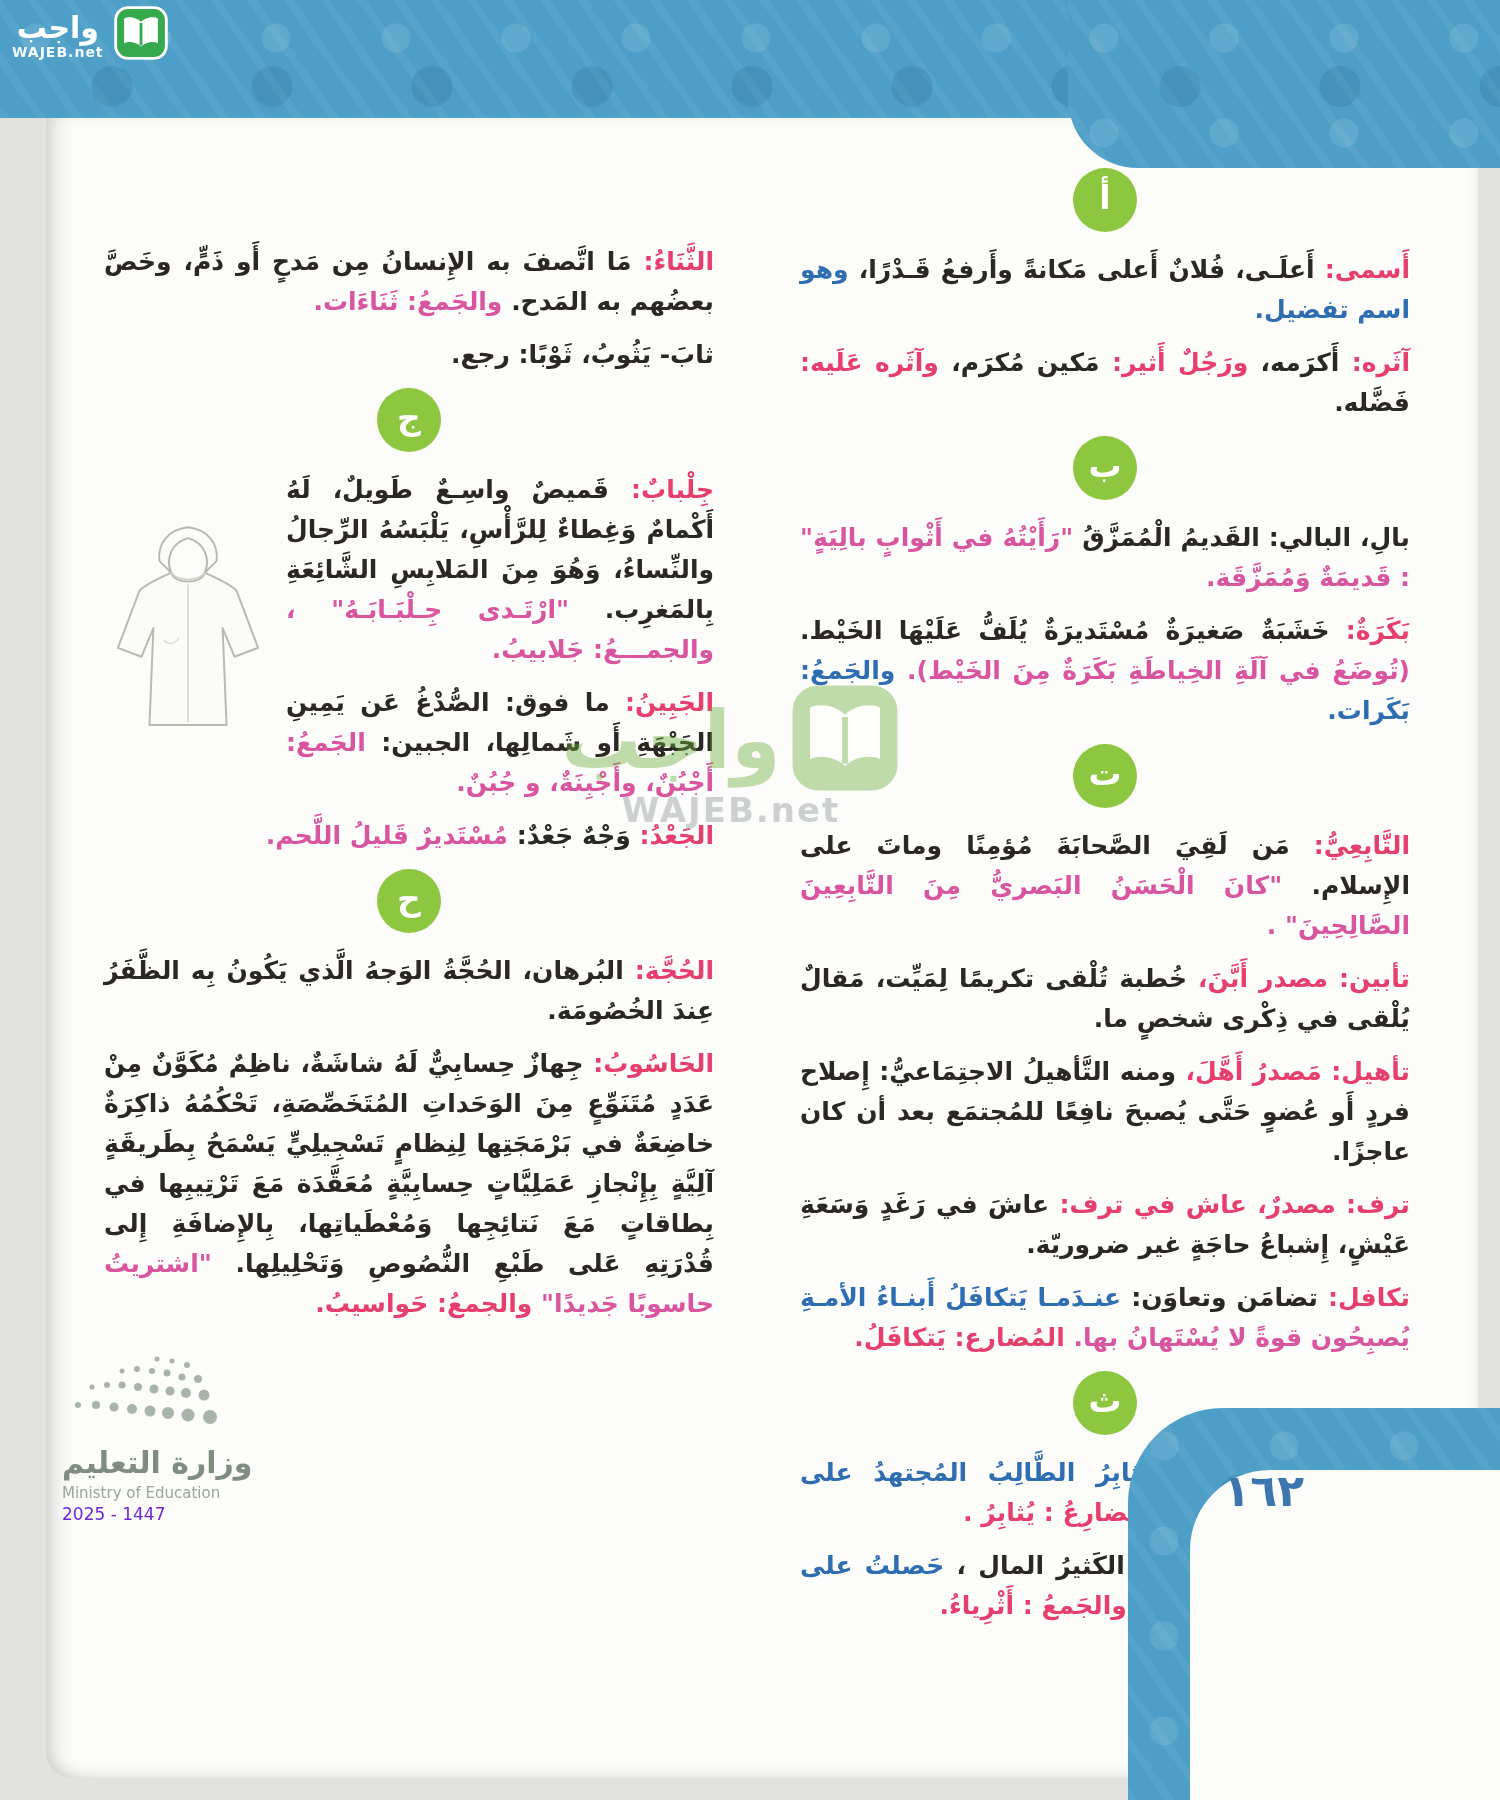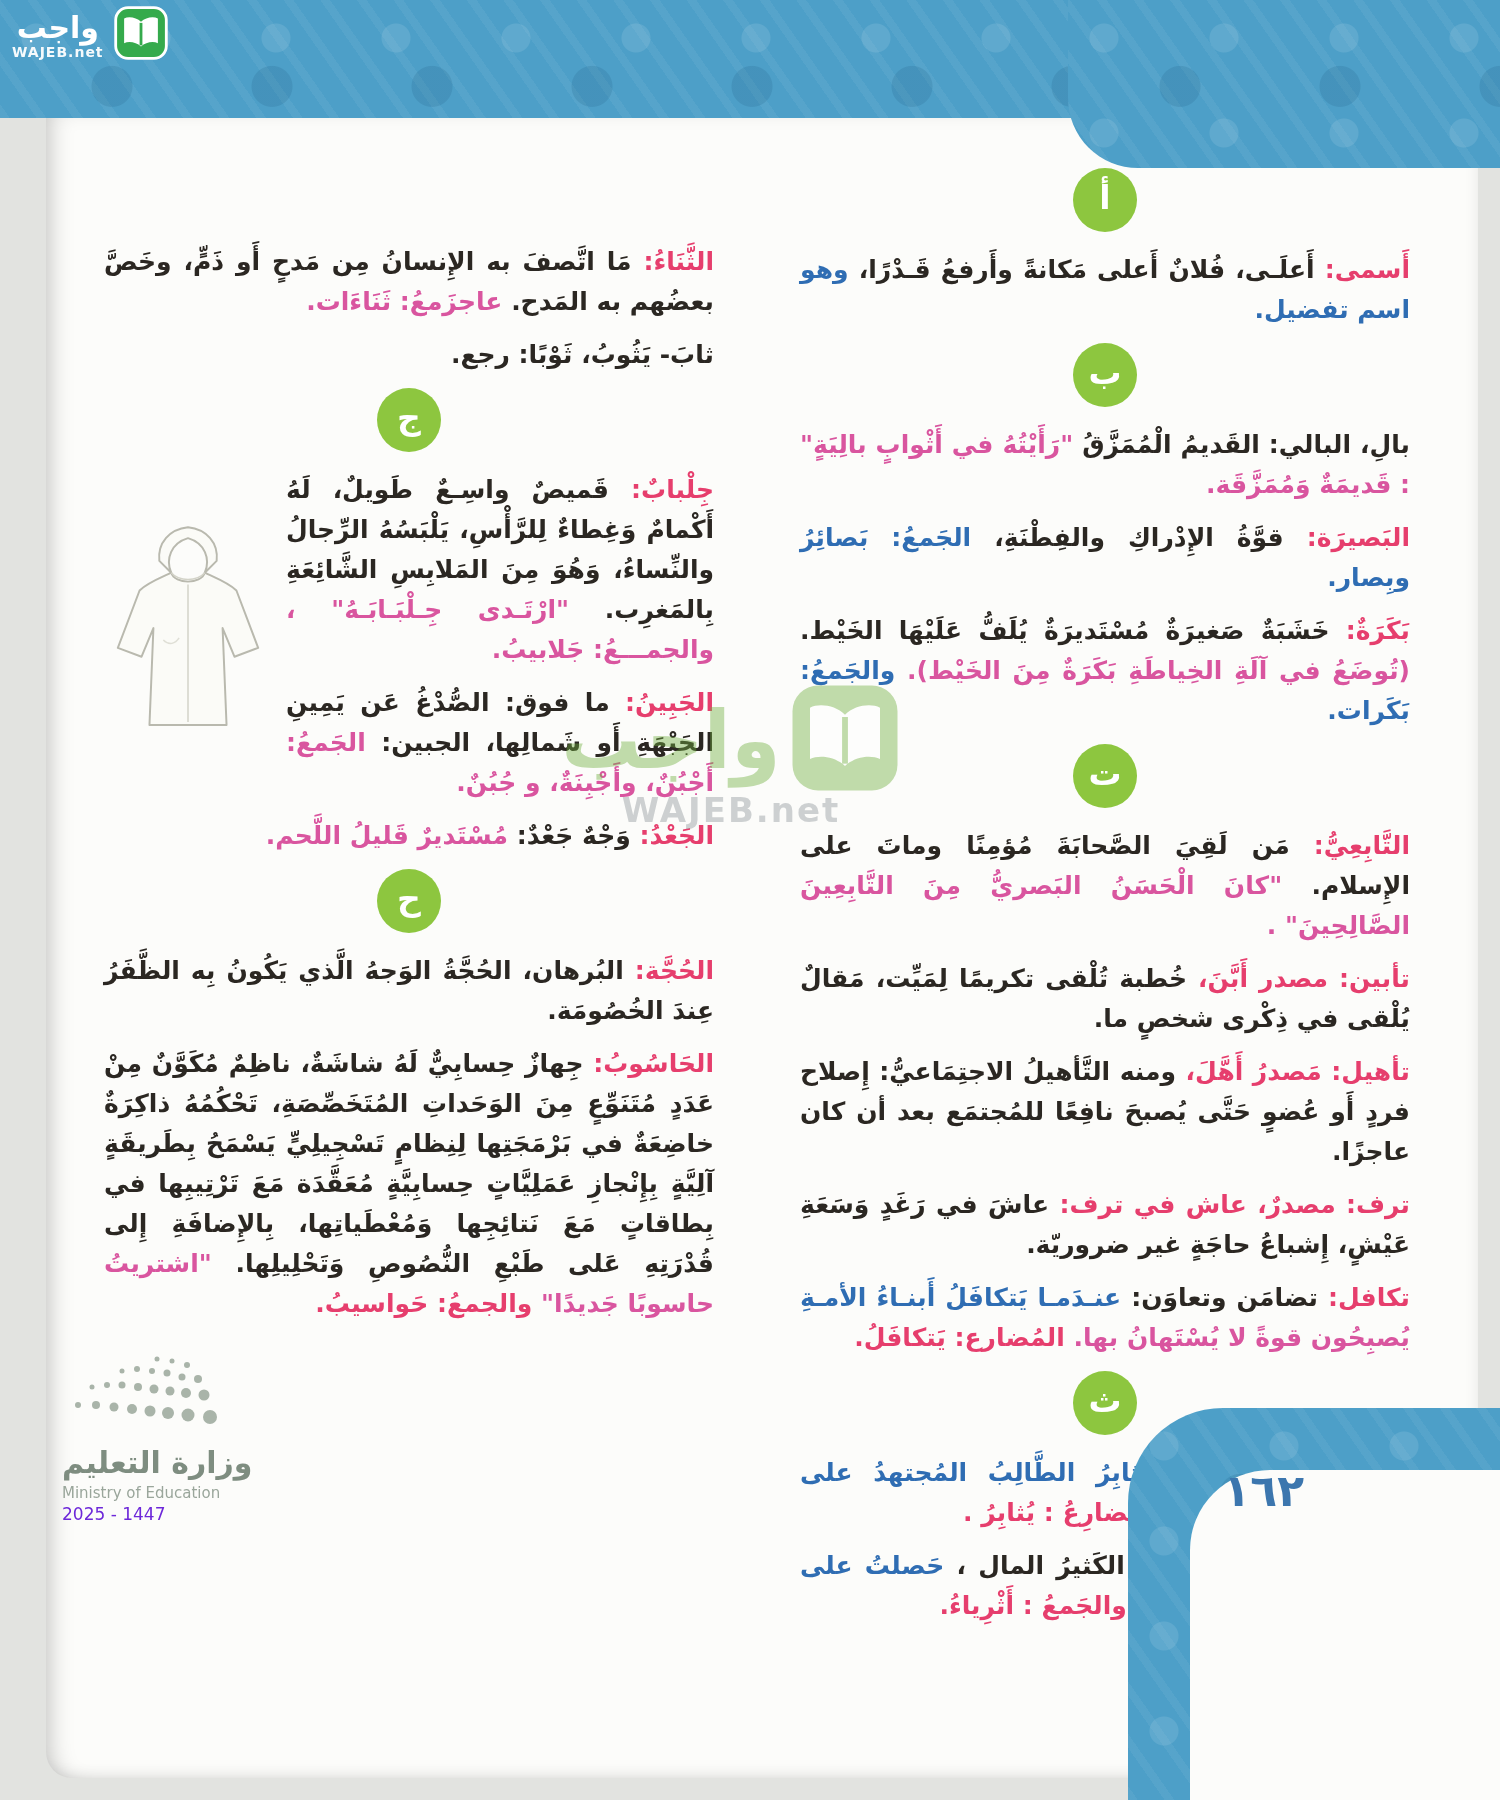--- a/index.html
+++ b/index.html
@@ -104,36 +104,36 @@
         <path d="M24 15 L24 35" stroke="#35aa4c" stroke-width="2.5"></path>
       </svg>
     </span>
   </div>
 
   <div class="page">
     <div class="columns">
       <div class="col col-right">
           <div class="letter-wrap"><div class="letter-circle">أ</div></div>
           <p class="entry"><span class="c-r">أَسمى:</span> <span class="c-k">أَعلَـى، فُلانٌ أَعلى مَكانةً وأَرفعُ قَـدْرًا،</span> <span class="c-b">وهو اسم تفضيل.</span> </p>
+          <p class="entry"><span class="c-r">آثَره:</span> <span class="c-k">أَكرَمه،</span> <span class="c-r">ورَجُلٌ أَثير:</span> <span class="c-k">مَكين مُكرَم،</span> <span class="c-r">وآثَره عَلَيه:</span> <span class="c-k">فَضَّله.</span> </p>
           <div class="letter-wrap"><div class="letter-circle">ب</div></div>
           <p class="entry"><span class="c-k">بالِ، البالي: القَديمُ الْمُمَزَّقُ</span> <span class="c-m">"رَأَيْتُهُ في أَثْوابٍ بالِيَةٍ" :</span> <span class="c-m">قَديمَةٌ وَمُمَزَّقَة.</span> </p>
-          <p class="entry"><span class="c-r">البَصيرَة:</span> <span class="c-k">قوَّةُ الإِدْراكِ والفِطْنَةِ،</span> <span class="c-b">الجَمعُ: بَصائِرُ وبِصار.</span> </p>
           <p class="entry"><span class="c-r">بَكَرَةٌ:</span> <span class="c-k">خَشَبَةٌ صَغيرَةٌ مُسْتَديرَةٌ يُلَفُّ عَلَيْهَا الخَيْط.</span> <span class="c-m">(تُوضَعُ في آلَةِ الخِياطَةِ بَكَرَةٌ مِنَ الخَيْط).</span> <span class="c-b">والجَمعُ: بَكَرات.</span> </p>
           <div class="letter-wrap"><div class="letter-circle">ت</div></div>
           <p class="entry"><span class="c-r">التَّابِعِيُّ:</span> <span class="c-k">مَن لَقِيَ الصَّحابَةَ مُؤمِنًا وماتَ على الإِسلام.</span> <span class="c-m">"كانَ الْحَسَنُ البَصريُّ مِنَ التَّابِعِينَ الصَّالِحِينَ" .</span> </p>
           <p class="entry"><span class="c-r">تأبين: مصدر أَبَّنَ،</span> <span class="c-k">خُطبة تُلْقى تكريمًا لِمَيِّت، مَقالٌ يُلْقى في ذِكْرى شخصٍ ما.</span> </p>
           <p class="entry"><span class="c-r">تأهيل: مَصدرُ أَهَّلَ،</span> <span class="c-k">ومنه التَّأهيلُ الاجتِمَاعيُّ: إِصلاح فردٍ أَو عُضوٍ حَتَّى يُصبحَ نافِعًا للمُجتمَع بعد أن كان عاجزًا.</span> </p>
           <p class="entry"><span class="c-r">ترف: مصدرٌ، عاش في ترف:</span> <span class="c-k">عاشَ في رَغَدٍ وَسَعَةِ عَيْشٍ، إِشباعُ حاجَةٍ غير ضروريّة.</span> </p>
           <p class="entry"><span class="c-r">تكافل:</span> <span class="c-k">تضامَن وتعاوَن:</span> <span class="c-b">عنـدَمـا يَتكافَلُ أَبنـاءُ الأمـةِ</span> <span class="c-m">يُصبِحُون قوةً لا يُسْتَهانُ بها.</span> <span class="c-r">المُضارع: يَتكافَلُ.</span> </p>
           <div class="letter-wrap"><div class="letter-circle">ث</div></div>
           <p class="entry"><span class="c-r">ثابَر:</span> <span class="c-k">واظَبَ وتابَعَ.</span> <span class="c-b">يُثابِرُ الطَّالِبُ المُجتهدُ على دُروسِه لكي يَنجَحَ .</span> <span class="c-r">والمُضارِعُ : يُثابِرُ .</span> </p>
           <p class="entry"><span class="c-r">الثَّرِيُّ:</span> <span class="c-k">المُفرِطُ الغِنى؛ الكَثيرُ المال ،</span> <span class="c-b">حَصلتُ على مَعلوماتٍ</span> <span class="c-r">ثَرِيَّة : كَثيرة ، والجَمعُ : أَثْرِياءُ.</span> </p>
         </div>
       <div class="col col-left">
-          <p class="entry"><span class="c-r">الثَّنَاءُ:</span> <span class="c-k">مَا اتَّصفَ به الإِنسانُ مِن مَدحٍ أَو ذَمٍّ، وخَصَّ بعضُهم به المَدح.</span> <span class="c-m">عاجزَمعُ: ثَنَاءَات.</span> </p>
+          <p class="entry"><span class="c-r">الثَّنَاءُ:</span> <span class="c-k">مَا اتَّصفَ به الإِنسانُ مِن مَدحٍ أَو ذَمٍّ، وخَصَّ بعضُهم به المَدح.</span> <span class="c-m">والجَمعُ: ثَنَاءَات.</span> </p>
           <p class="entry"><span class="c-k">ثابَ- يَثُوبُ، ثَوْبًا: رجع.</span> </p>
           <div class="letter-wrap"><div class="letter-circle">ج</div></div>
           <p class="entry">
   <span class="robe-figure">
     <svg viewBox="0 0 170 228" width="168" height="228" aria-hidden="true">
       <g fill="#fbfbf7" stroke="#b9b9ae" stroke-width="2" stroke-linejoin="round">
         <path d="M85 6 C66 8 54 22 56 40 L68 52 C62 38 68 22 85 17 C102 22 108 38 102 52 L114 40 C116 22 104 8 85 6 Z"></path>
         <path d="M68 52 C60 56 44 62 36 70 L14 128 L38 137 L50 108 L46 206 L124 206 L120 108 L132 137 L156 128 L134 70 C126 62 110 56 102 52 C98 64 72 64 68 52 Z"></path>
       </g>
       <g stroke="#d3d3c8" stroke-width="1.5" fill="none">

